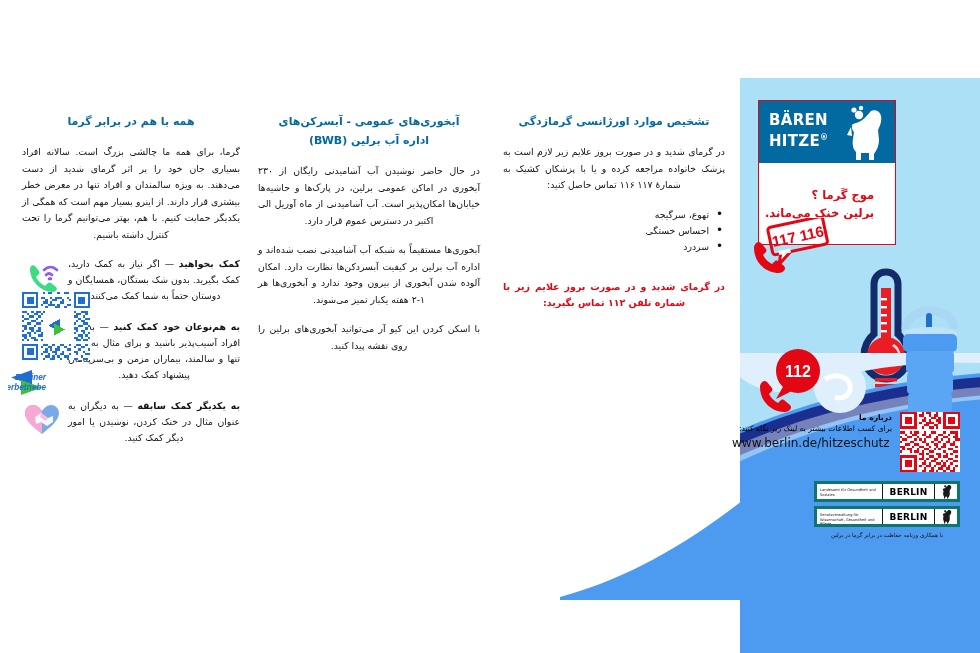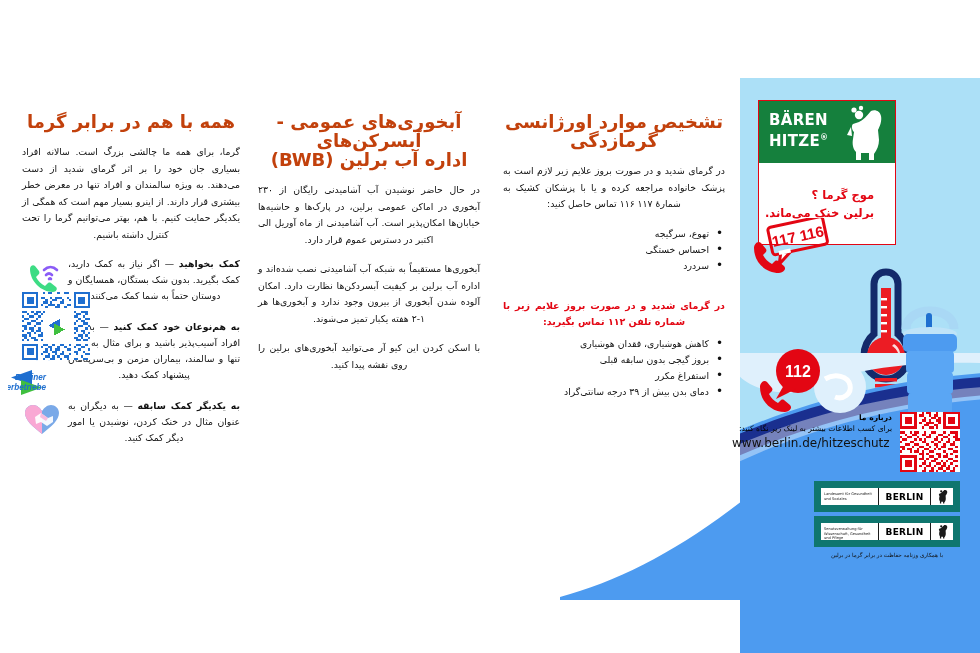--- a/index.html
+++ b/index.html
@@ -37,21 +37,21 @@
     top: 22px;
     left: 18px;
     width: 138px;
     height: 145px;
     background: #ffffff;
     border: 1.5px solid #e30613;
     overflow: hidden;
   }
   .logo-card-top {
     height: 62px;
-    background: #15803d;
+    background: #0369a1;
     position: relative;
   }
   .logo-wordmark {
     position: absolute;
     top: 11px;
     left: 10px;
     color: #ffffff;
     font-weight: bold;
     font-size: 15px;
     line-height: 17px;
@@ -98,23 +98,23 @@
     top: 112px;
     direction: rtl;
     text-align: right;
     z-index: 2;
   }
   .col-1 { right: 740px; width: 218px; }   
   .col-2 { right: 500px; width: 222px; }   
   .col-3 { right: 255px; width: 222px; }   
 
   .col-heading {
-    color: #c2410c;
+    color: #0369a1;
     font-weight: bold;
-    font-size: 18px;
+    font-size: 11px;
     line-height: 19px;
     margin-bottom: 13px;
     text-align: center;
   }
   .col-1 .col-heading { text-align: center; }
   .col-2 .col-heading { text-align: center; }
   .col-3 .col-heading { text-align: center; }
 
   .para {
     font-size: 9.3px;
@@ -201,23 +201,23 @@
     font-size: 12px;
     line-height: 15px;
     margin-top: 2px;
     color: #111111;
   }
 
   .gov-logos { margin: 9px 0 0 6px; }
   .gov-logo {
     display: flex;
     align-items: stretch;
-    border: 7px solid #0f766e;
+    border: 3px solid #0f766e;
     width: 146px;
-    height: 31px;
+    height: 21px;
     margin-bottom: 4px;
     background: #fff;
     direction: ltr;
   }
   .gov-dept {
     flex: 1;
     font-size: 3.6px;
     line-height: 4.6px;
     padding: 4px 3px;
     color: #1a1a1a;
@@ -550,26 +550,20 @@
     <div class="para">در گرمای شدید و در صورت بروز علایم زیر لازم است به پزشک خانواده مراجعه کرده و یا با پزشکان کشیک به شمارهٔ ۱۱۷ ۱۱۶ تماس حاصل کنید:</div>
 
     <ul class="bullets">
       <li>تهوع، سرگیجه</li>
       <li>احساس خستگی</li>
       <li>سردرد</li>
     </ul>
 
     <div class="alert-line">در گرمای شدید و در صورت بروز علایم زیر با شماره تلفن ۱۱۲ تماس بگیرید:</div>
 
-    <ul class="bullets">
-      <li>کاهش هوشیاری، فقدان هوشیاری</li>
-      <li>بروز گیجی بدون سابقه قبلی</li>
-      <li>استفراغ مکرر</li>
-      <li>دمای بدن بیش از ۳۹ درجه سانتی‌گراد</li>
-    </ul>
   </div>
 
   <svg class="phone-badge badge-116" viewBox="0 0 84 64">
     <g transform="rotate(-12 42 30)">
       <rect x="26" y="6" width="56" height="28" rx="3" fill="none" stroke="#e30613" stroke-width="3"></rect>
       <path d="M34,33 L30,44 L44,34 Z" fill="#ffffff" stroke="#e30613" stroke-width="3" stroke-linejoin="round"></path>
       <path d="M32,33 L44,33" stroke="#ffffff" stroke-width="4"></path>
       <text x="54" y="26" text-anchor="middle" font-family="Liberation Sans, sans-serif" font-size="15" font-weight="bold" fill="#e30613">116 117</text>
     </g>
     <path d="M8,30 C8,26 12,22 15,25 L20,31 C21,33 20,34 19,35 L17,37 C19,41 22,44 26,46 L28,44 C29,43 30,42 32,43 L38,48 C41,51 37,55 33,55 C19,55 8,44 8,30 Z" fill="#e30613"></path>

